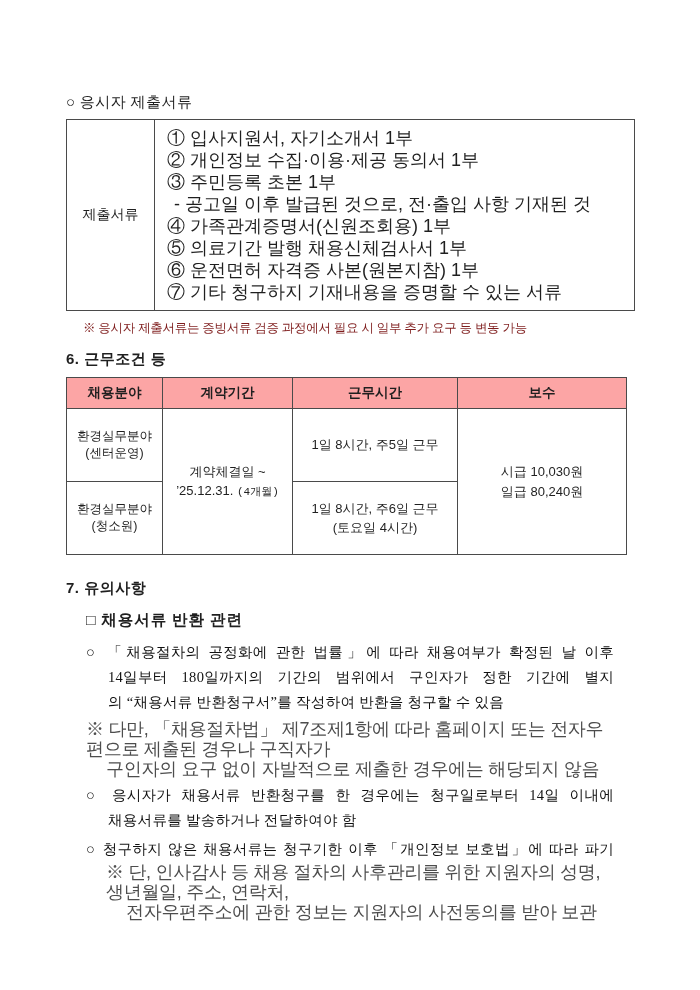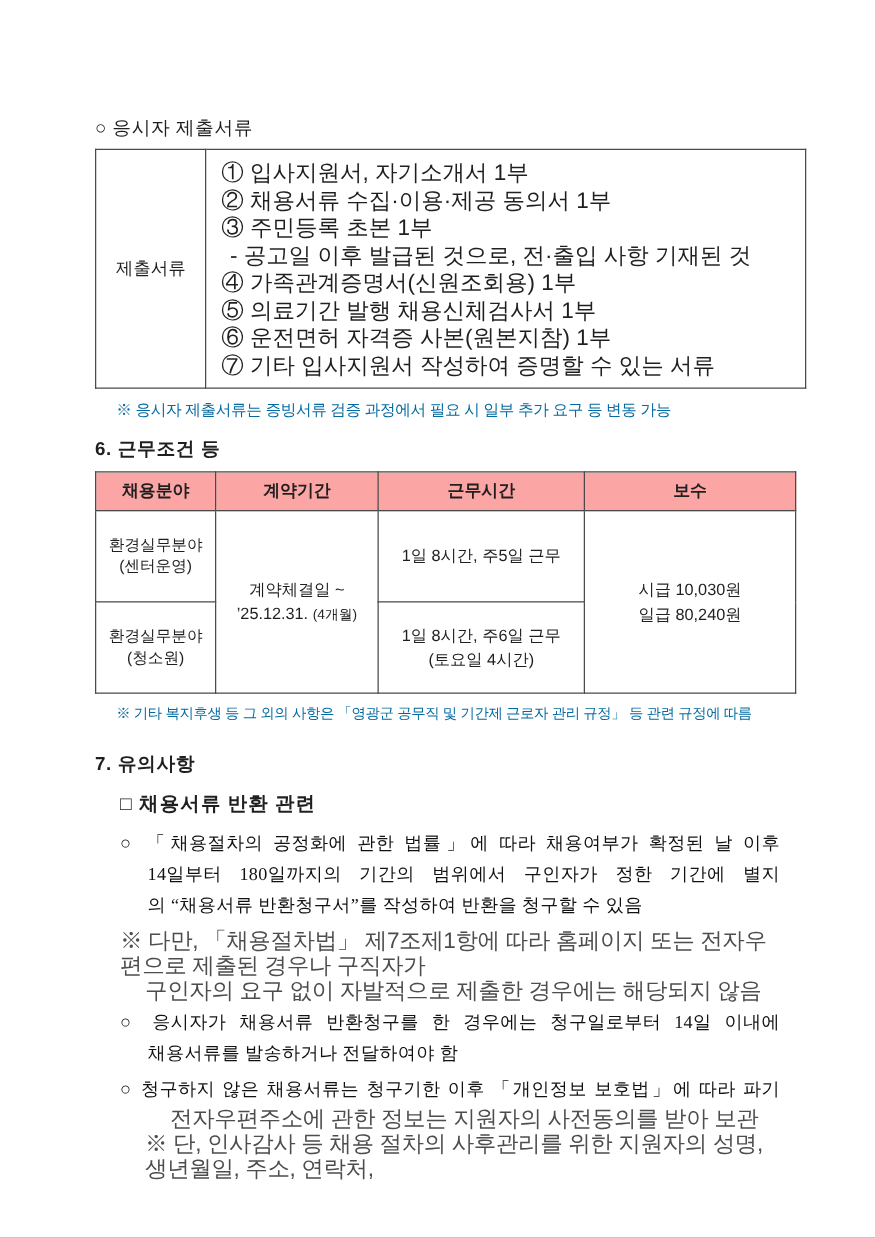--- a/index.html
+++ b/index.html
@@ -8,21 +8,21 @@
   .page {
     position: relative;
     width: 700px; height: 990px;
     margin: 0 auto;
     background: #ffffff;
     color: #1f1f1f;
     overflow: hidden;
   }
   .content {
     position: absolute;
-    left: 76px; top: 93px;
+    left: 66px; top: 93px;
     width: 570px;
   }
 
   
   .h-serif {
     font-family: "Liberation Serif", serif;
     font-size: 15px;
     letter-spacing: 0.5px;
     margin-bottom: 7px;
   }
@@ -39,21 +39,21 @@
   .t1 .list-cell { padding: 7px 10px 7px 12px; }
   .t1 .doc-line {
     font-size: 18px;
     line-height: 22px;
     white-space: nowrap;
   }
   .t1 .doc-line.indent { padding-left: 7px; }
 
   
   .note {
-    color: #0369a1;
+    color: #7f1d1d;
     font-size: 12.5px;
     margin: 9px 0 0 17px;
     letter-spacing: -0.3px;
   }
   .note.tight { font-size: 11.5px; margin-top: 8px; }
 
   
   .sec-h {
     font-size: 15px;
     font-weight: bold;
@@ -70,21 +70,21 @@
     font-size: 13.5px;
     font-weight: bold;
   }
   .t2 td { height: 73px; font-size: 13px; }
   .t2 .c1 { width: 96px; }
   .t2 .c2 { width: 130px; margin-top: 41px; }
   .t2 .c3 { width: 165px; }
   .t2 .c4 { width: 169px; }
   .t2 .field { font-size: 12.5px; line-height: 17px; }
   .t2 .line { line-height: 19px; }
-  .t2 .small { font-size: 11px; }
+  .t2 .small { font-size: 11px; font-family: Liberation Mono, monospace; }
   .t2 .pay-block { display: inline-block; text-align: right; line-height: 20px; }
 
   
   .sub-h {
     font-family: "Liberation Serif", serif;
     font-size: 15.5px;
     font-weight: bold;
     letter-spacing: 1px;
     margin: 12px 0 0 20px;
   }
@@ -116,27 +116,27 @@
   <div class="content">
 
     <div class="h-serif">○ 응시자 제출서류</div>
 
     <table class="t1">
       <tbody>
           <tr>
         <td class="label-cell">제출서류</td>
         <td class="list-cell">
           <div class="doc-line">① 입사지원서, 자기소개서 1부</div>
-          <div class="doc-line">② 채용서류 수집·이용·제공 동의서 1부</div>
+          <div class="doc-line">② 개인정보 수집·이용·제공 동의서 1부</div>
           <div class="doc-line">③ 주민등록 초본 1부</div>
           <div class="doc-line indent">- 공고일 이후 발급된 것으로, 전·출입 사항 기재된 것</div>
           <div class="doc-line">④ 가족관계증명서(신원조회용) 1부</div>
           <div class="doc-line">⑤ 의료기간 발행 채용신체검사서 1부</div>
           <div class="doc-line">⑥ 운전면허 자격증 사본(원본지참) 1부</div>
-          <div class="doc-line">⑦ 기타 입사지원서 작성하여 증명할 수 있는 서류</div>
+          <div class="doc-line">⑦ 기타 청구하지 기재내용을 증명할 수 있는 서류</div>
         </td>
       </tr>
     </tbody>
       </table>
 
     <div class="note">※ 응시자 제출서류는 증빙서류 검증 과정에서 필요 시 일부 추가 요구 등 변동 가능</div>
 
     <div class="sec-h">6. 근무조건 등</div>
 
     <table class="t2">
@@ -173,37 +173,36 @@
           <div>(청소원)</div>
         </td>
         <td class="c3">
           <div class="line">1일 8시간, 주6일 근무</div>
           <div class="line">(토요일 4시간)</div>
         </td>
       </tr>
     </tbody>
       </table>
 
-    <div class="note tight">※ 기타 복지후생 등 그 외의 사항은 「영광군 공무직 및 기간제 근로자 관리 규정」 등 관련 규정에 따름</div>
 
     <div class="sec-h" style="margin-top:24px">7. 유의사항</div>
     <div class="sub-h">□ 채용서류 반환 관련</div>
 
     <div class="notices">
       <div class="p-line fj">○ 「채용절차의 공정화에 관한 법률」에 따라 채용여부가 확정된 날 이후</div>
       <div class="p-line cont fj">14일부터 180일까지의 기간의 범위에서 구인자가 정한 기간에 별지</div>
       <div class="p-line cont">의 “채용서류 반환청구서”를 작성하여 반환을 청구할 수 있음</div>
       <div class="gap"></div>
       <div class="n-line">※ 다만, 「채용절차법」 제7조제1항에 따라 홈페이지 또는 전자우편으로 제출된 경우나 구직자가</div>
       <div class="n-line cont">구인자의 요구 없이 자발적으로 제출한 경우에는 해당되지 않음</div>
       <div class="gap"></div>
       <div class="p-line fj">○ 응시자가 채용서류 반환청구를 한 경우에는 청구일로부터 14일 이내에</div>
       <div class="p-line cont">채용서류를 발송하거나 전달하여야 함</div>
       <div class="gap"></div>
       <div class="p-line fj">○ 청구하지 않은 채용서류는 청구기한 이후 「개인정보 보호법」에 따라 파기</div>
       <div class="n-block2">
+        <div class="n-line">※ 단, 인사감사 등 채용 절차의 사후관리를 위한 지원자의 성명, 생년월일, 주소, 연락처,</div>
         <div class="n-line cont">전자우편주소에 관한 정보는 지원자의 사전동의를 받아 보관</div>
-        <div class="n-line">※ 단, 인사감사 등 채용 절차의 사후관리를 위한 지원자의 성명, 생년월일, 주소, 연락처,</div>
       </div>
     </div>
 
   </div>
 </div>
 
 </body></html>

